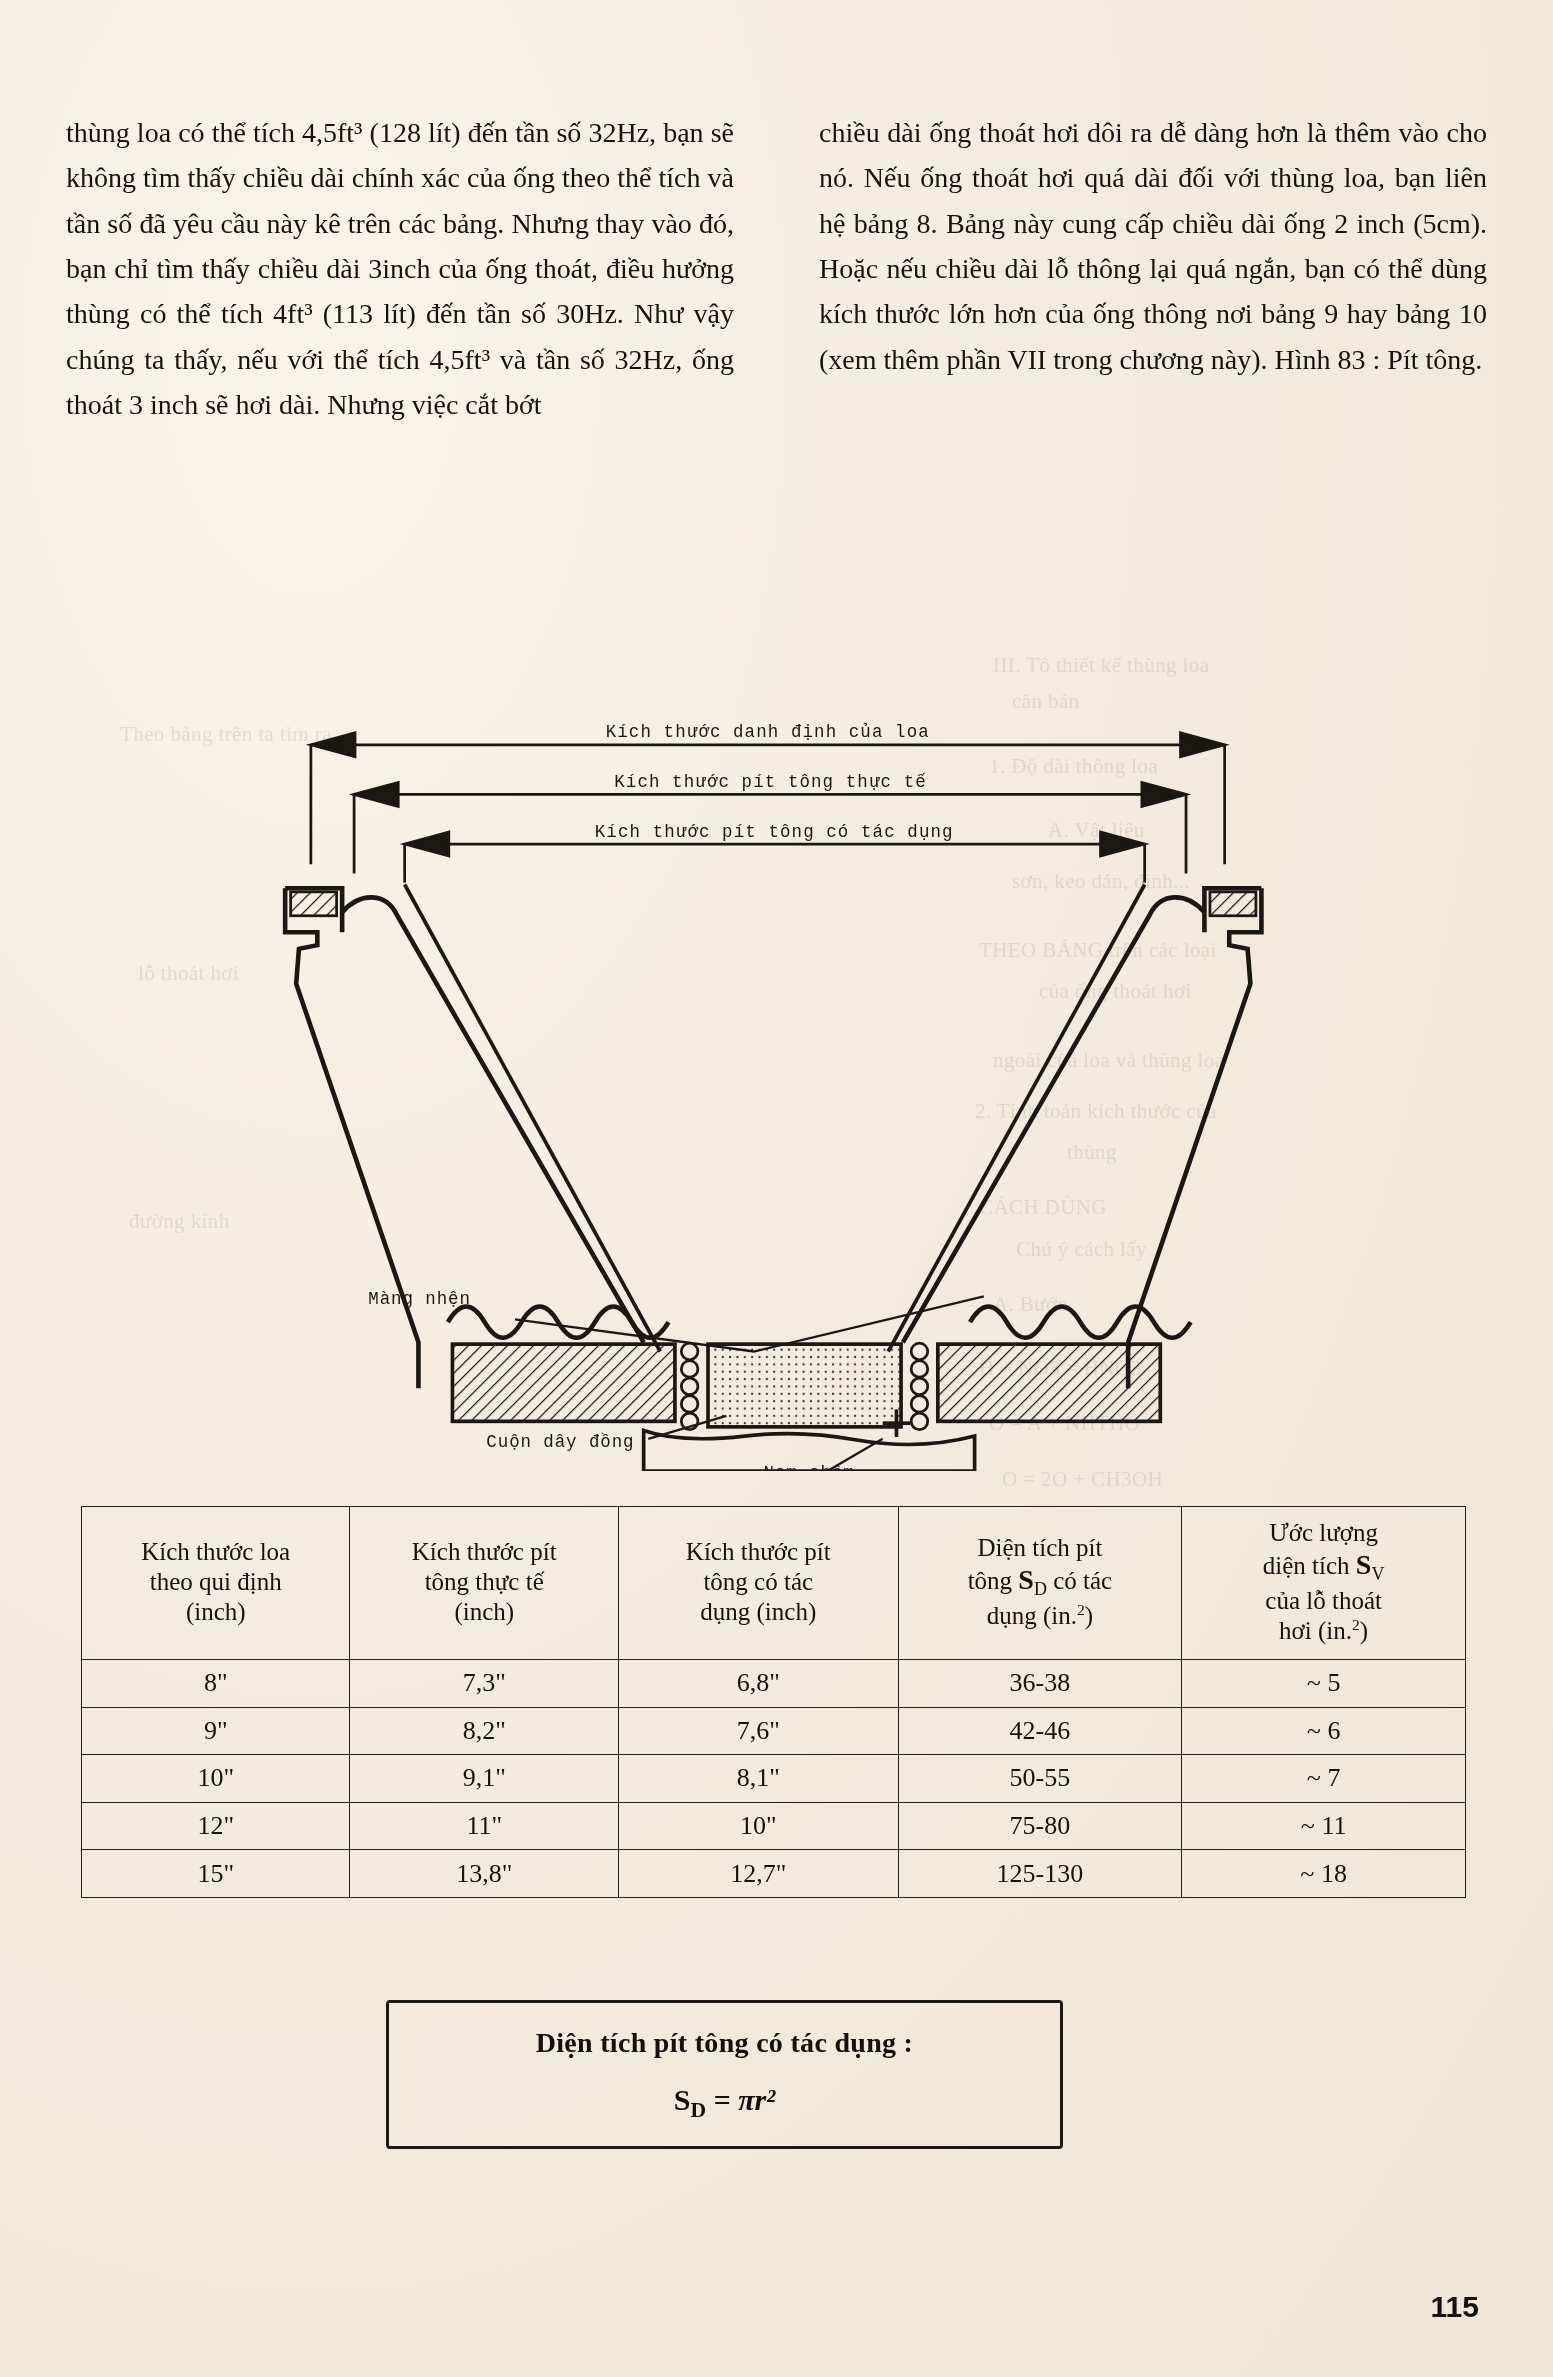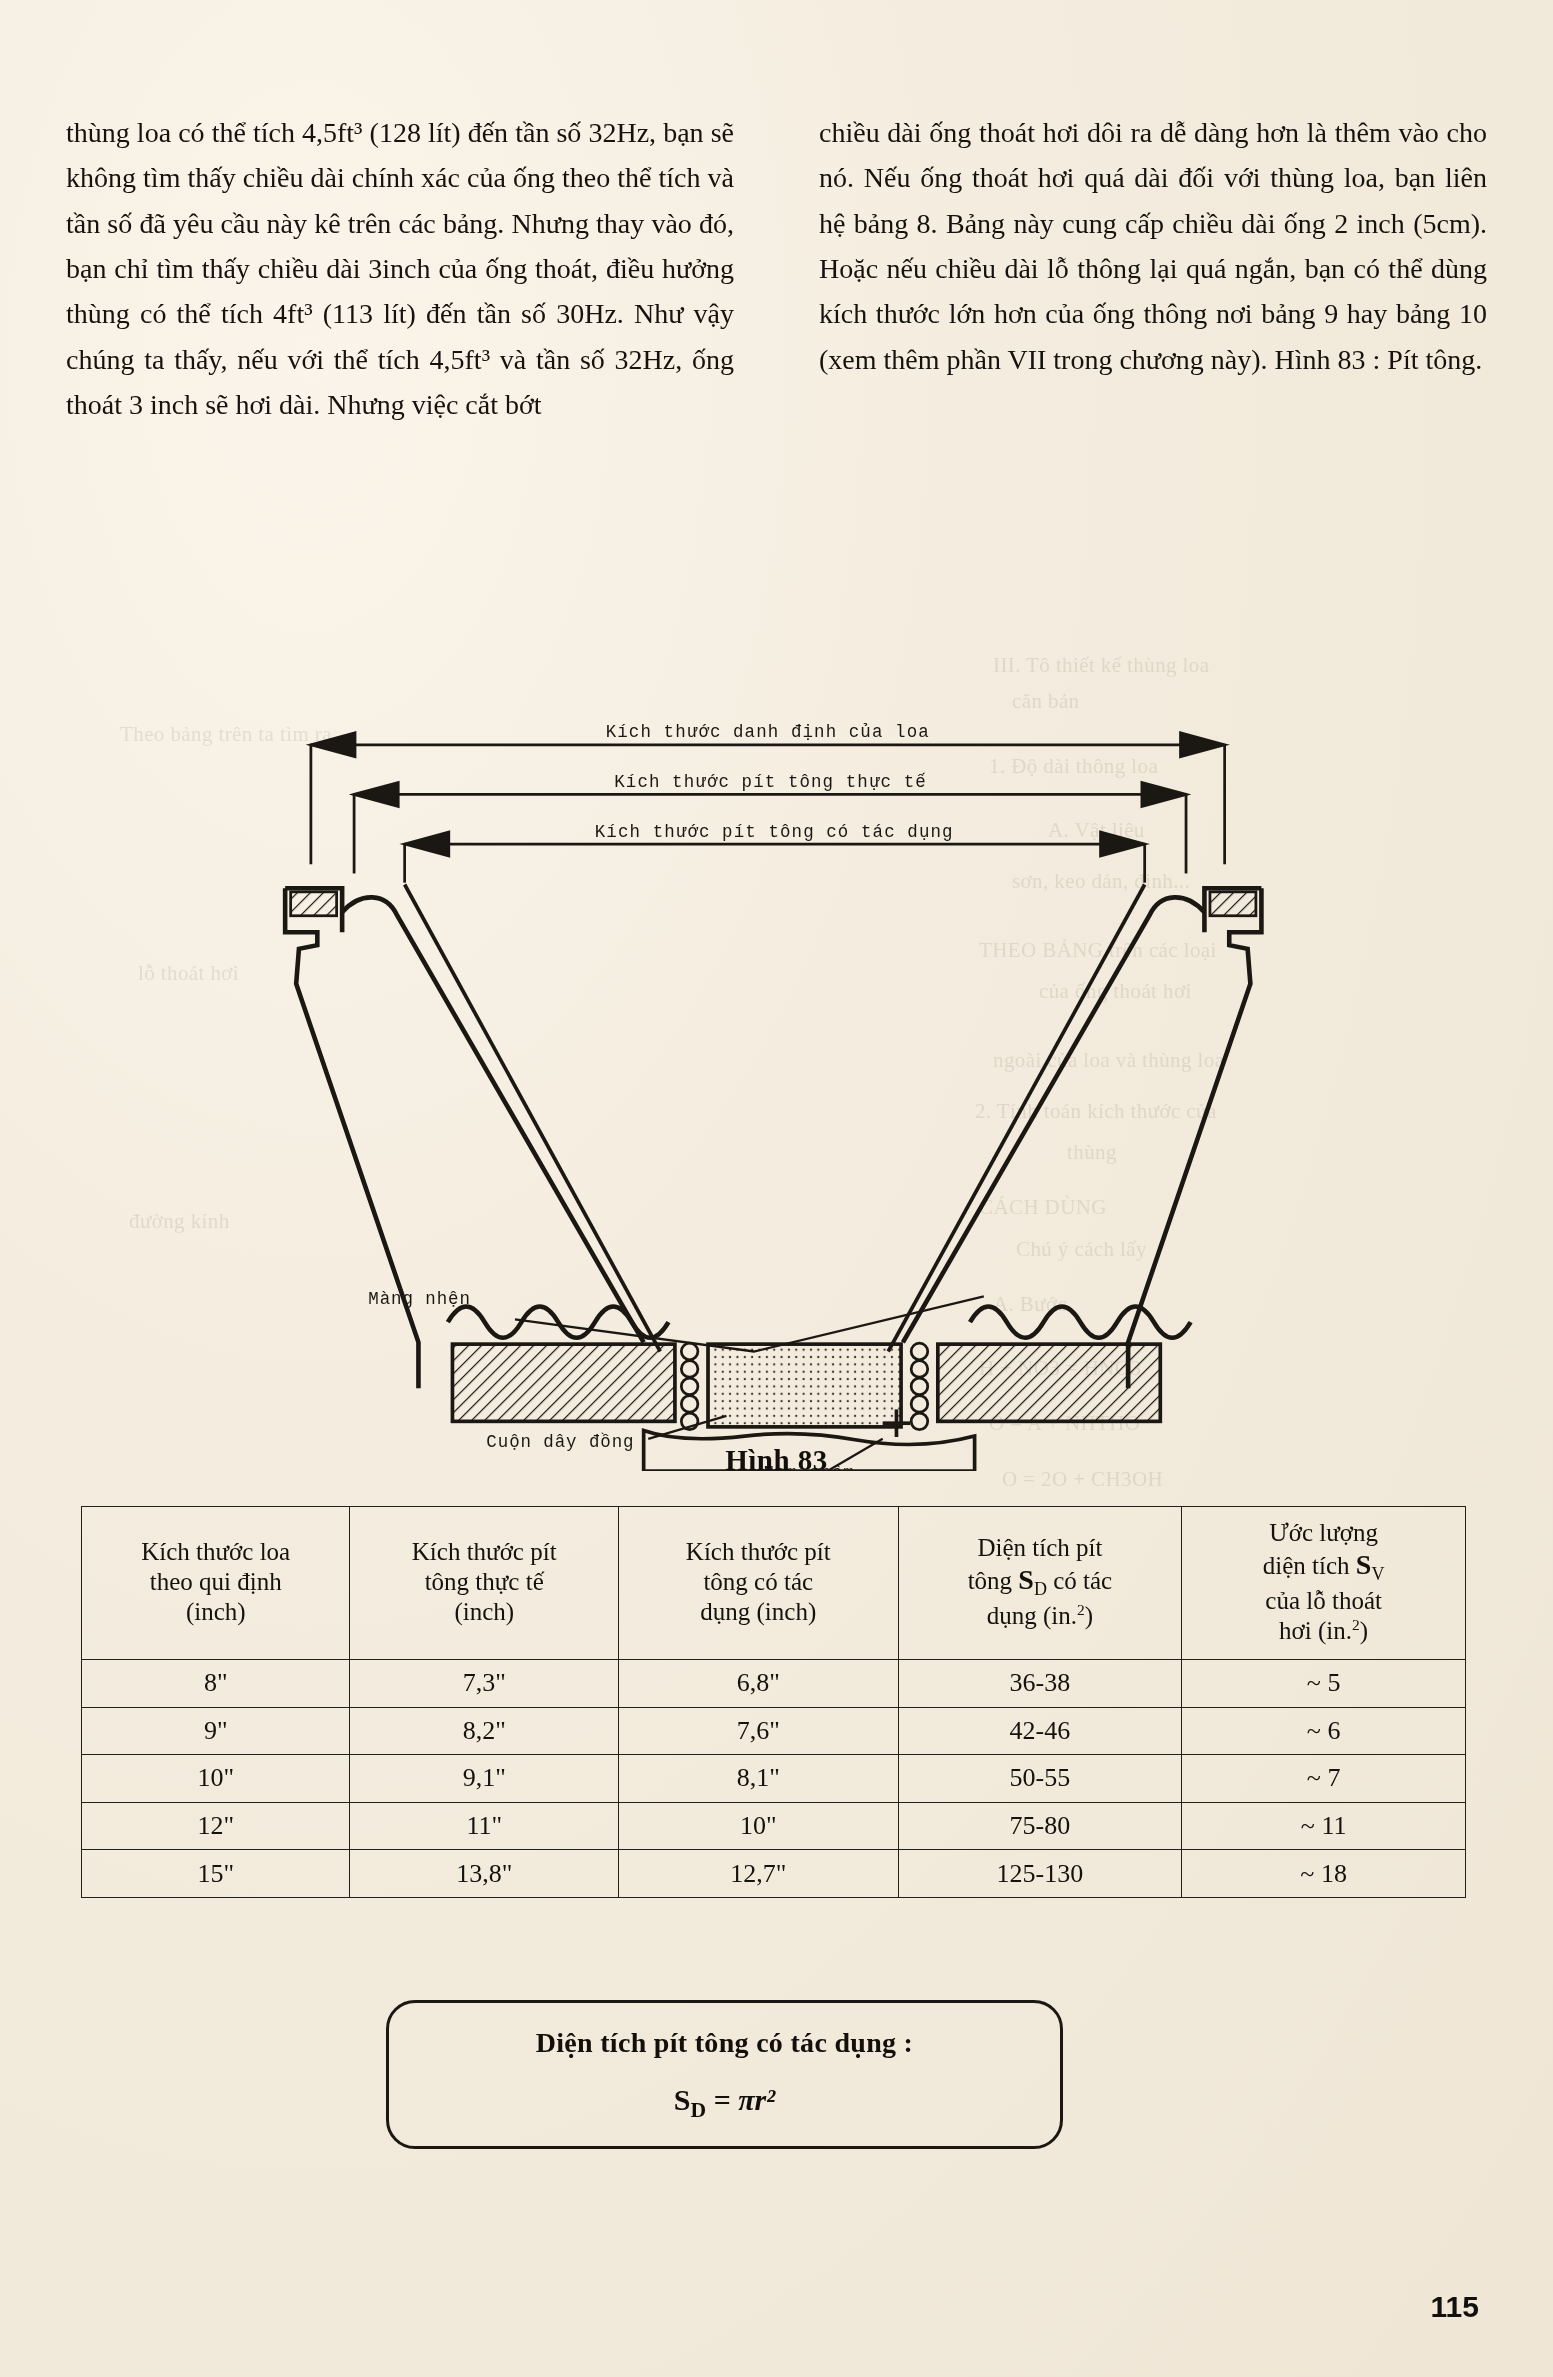--- a/index.html
+++ b/index.html
@@ -111,21 +111,21 @@
   .bigS { font-size: 1.12em; font-weight: bold; }
 
   
   .formula-box {
     position: absolute;
     top: 2000px;
     left: 386px;
     width: 671px;
     height: 143px;
     border: 3.7px solid #1b1813;
-    border-radius: 29px;
+    border-radius: 4px;
     background: transparent;
     display: flex;
     flex-direction: column;
     align-items: center;
     justify-content: center;
     gap: 24px;
   }
   .formula-title {
     font-size: 28px;
     font-weight: bold;
@@ -272,21 +272,20 @@
         <path d="M560,665 L820,700 L1070,640"></path>
         <path d="M705,795 L790,770"></path>
         <path d="M900,830 L960,795"></path>
       </g>
       <text x="512" y="648" text-anchor="end" font-family="'Liberation Mono', monospace" font-size="19" fill="#1b1813" letter-spacing="1">Màng nhện</text>
       <text x="690" y="804" text-anchor="end" font-family="'Liberation Mono', monospace" font-size="19" fill="#1b1813" letter-spacing="1">Cuộn dây đồng</text>
       <text x="880" y="838" text-anchor="middle" font-family="'Liberation Mono', monospace" font-size="19" fill="#1b1813" letter-spacing="1">Nam châm</text>
     </svg>
   </div>
 
-  <div class="fig-caption">Hình 83</div>
 
   <div class="table-wrap">
     <table class="spec">
       <colgroup>
         <col class="c1">
           <col class="c2">
           <col class="c3">
           <col class="c4">
           <col class="c5">
       </colgroup>

